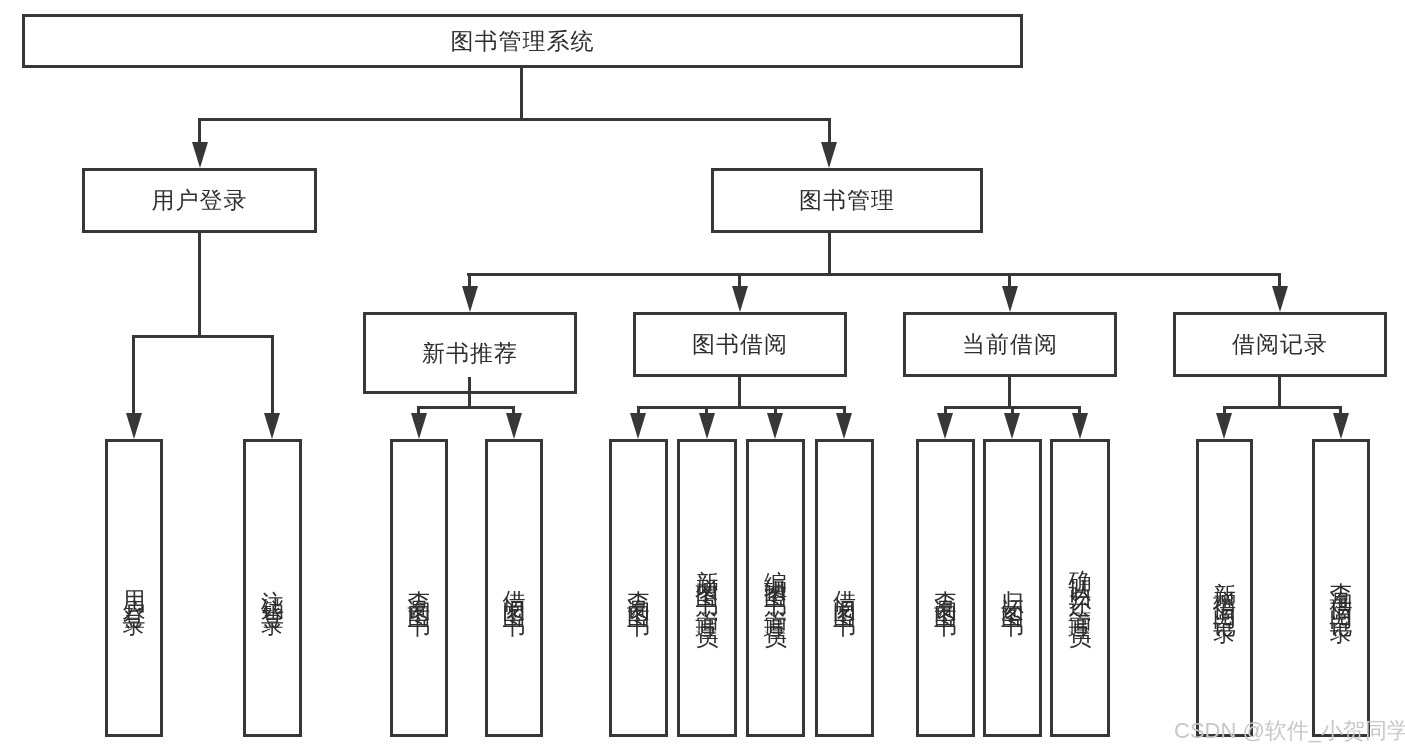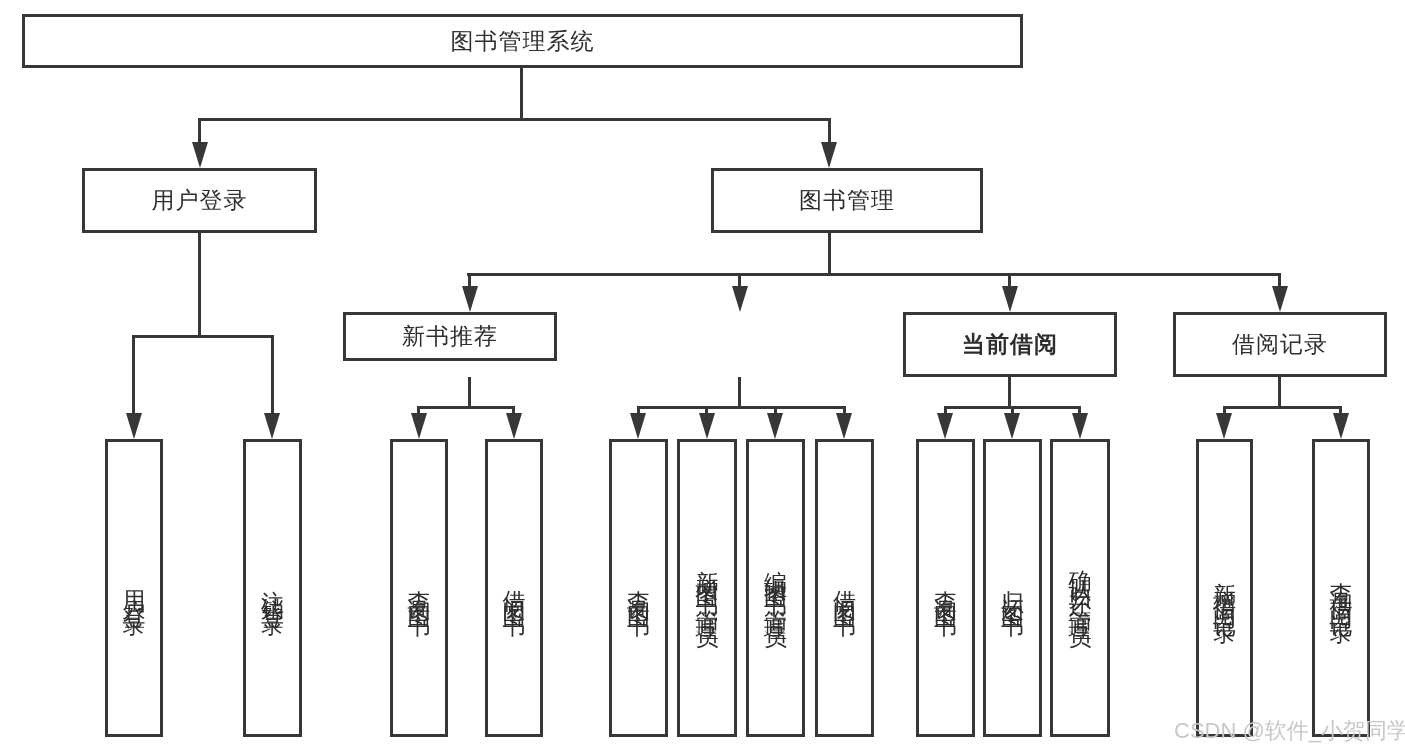--- a/index.html
+++ b/index.html
@@ -88,24 +88,27 @@
   <div class="line" style="left:467px; top:273px; width:814px; height:3px;"></div>
   <div class="line" style="left:468px; top:273px; width:3px; height:17px;"></div>
   <div class="line" style="left:738px; top:273px; width:3px; height:17px;"></div>
   <div class="line" style="left:1008px; top:273px; width:3px; height:17px;"></div>
   <div class="line" style="left:1278px; top:273px; width:3px; height:17px;"></div>
   <div class="arrow" style="left:462px; top:286px;"></div>
   <div class="arrow" style="left:732px; top:286px;"></div>
   <div class="arrow" style="left:1002px; top:286px;"></div>
   <div class="arrow" style="left:1272px; top:286px;"></div>
 
-  <div class="node" style="left:343px; top:312px; width:214px; height:49px;">
+  <div class="node" style="left:363px; top:312px; width:214px; height:82px;">
     <span class="lbl">新书推荐</span>
   </div>
-  <div class="node" style="left:903px; top:312px; width:214px; height:65px;font-weight:bold;">
+  <div class="node" style="left:633px; top:312px; width:214px; height:65px;">
+    <span class="lbl">图书借阅</span>
+  </div>
+  <div class="node" style="left:903px; top:312px; width:214px; height:65px;">
     <span class="lbl">当前借阅</span>
   </div>
   <div class="node" style="left:1173px; top:312px; width:214px; height:65px;">
     <span class="lbl">借阅记录</span>
   </div>
 
   <div class="line" style="left:468px; top:377px; width:3px; height:29px;"></div>
   <div class="line" style="left:417px; top:406px; width:98px; height:3px;"></div>
   <div class="line" style="left:417px; top:406px; width:3px; height:11px;"></div>
   <div class="line" style="left:512px; top:406px; width:3px; height:11px;"></div>

